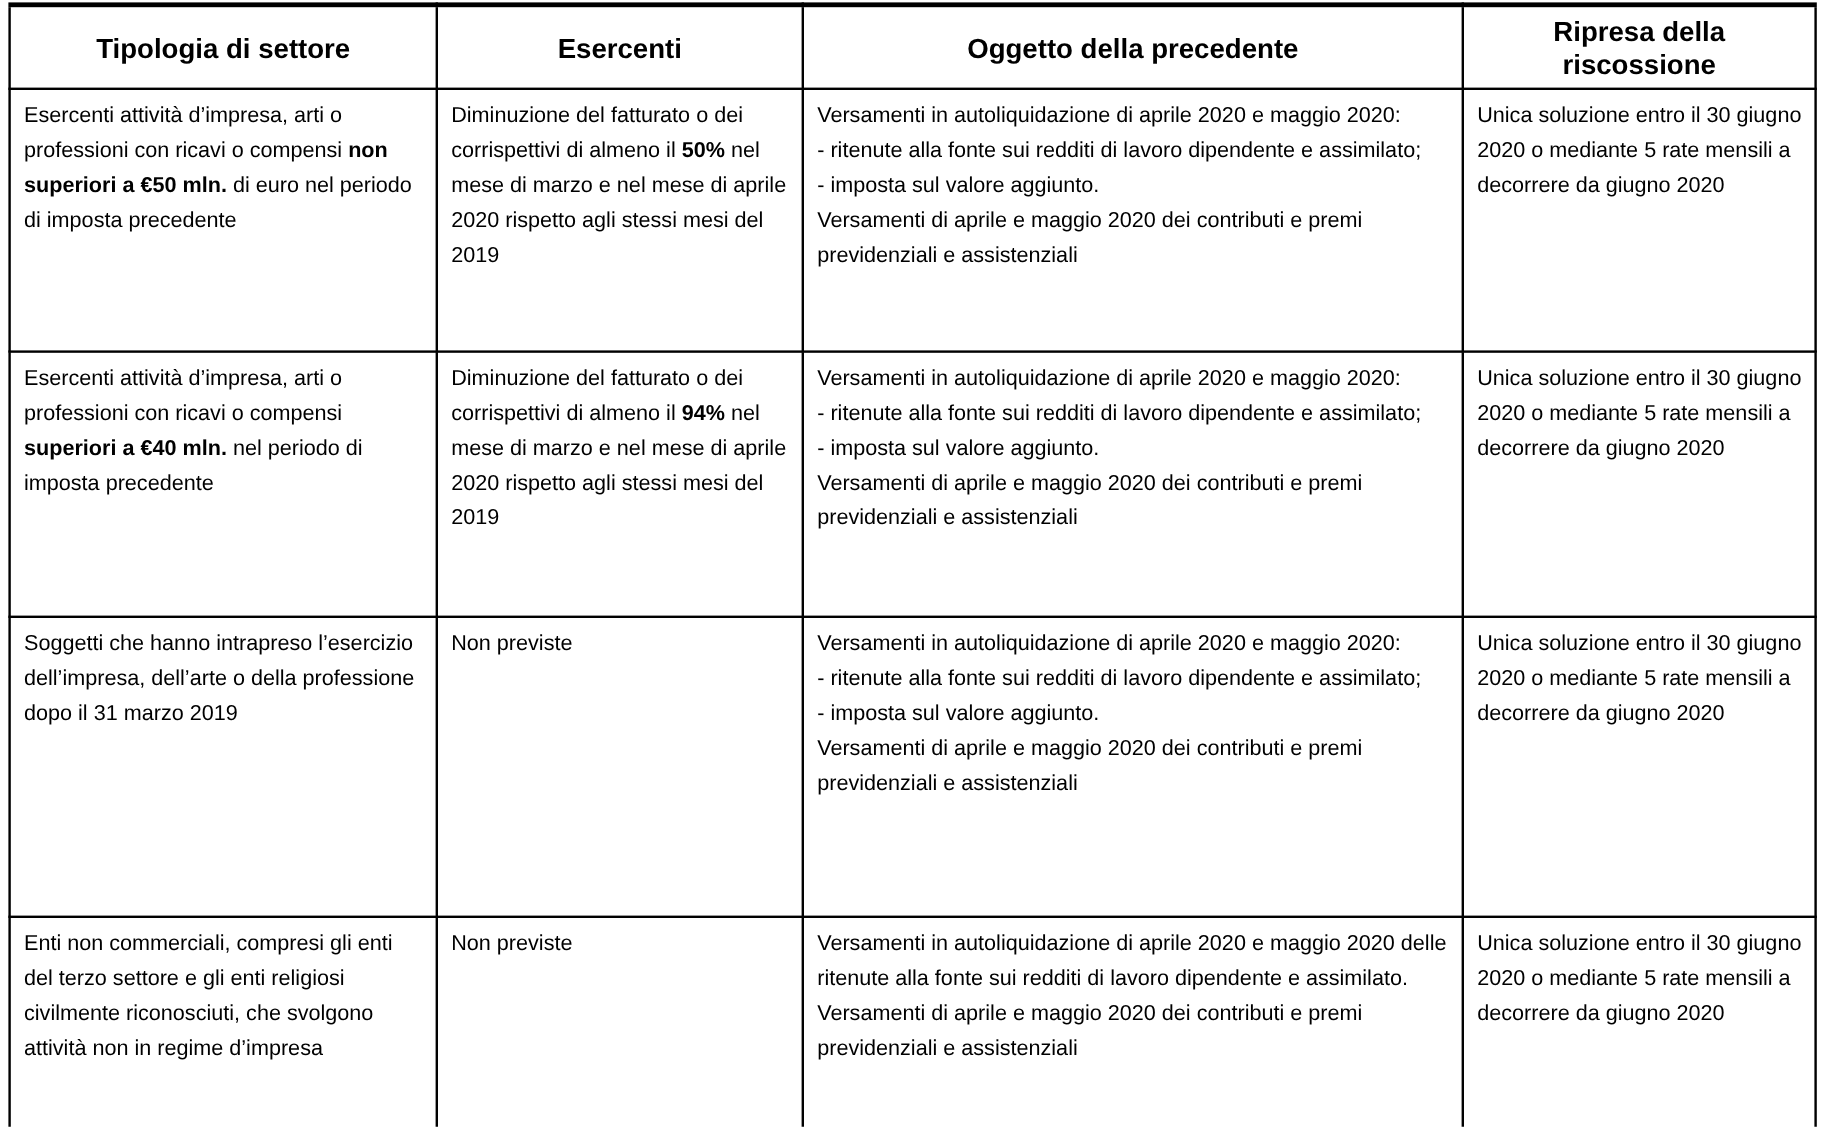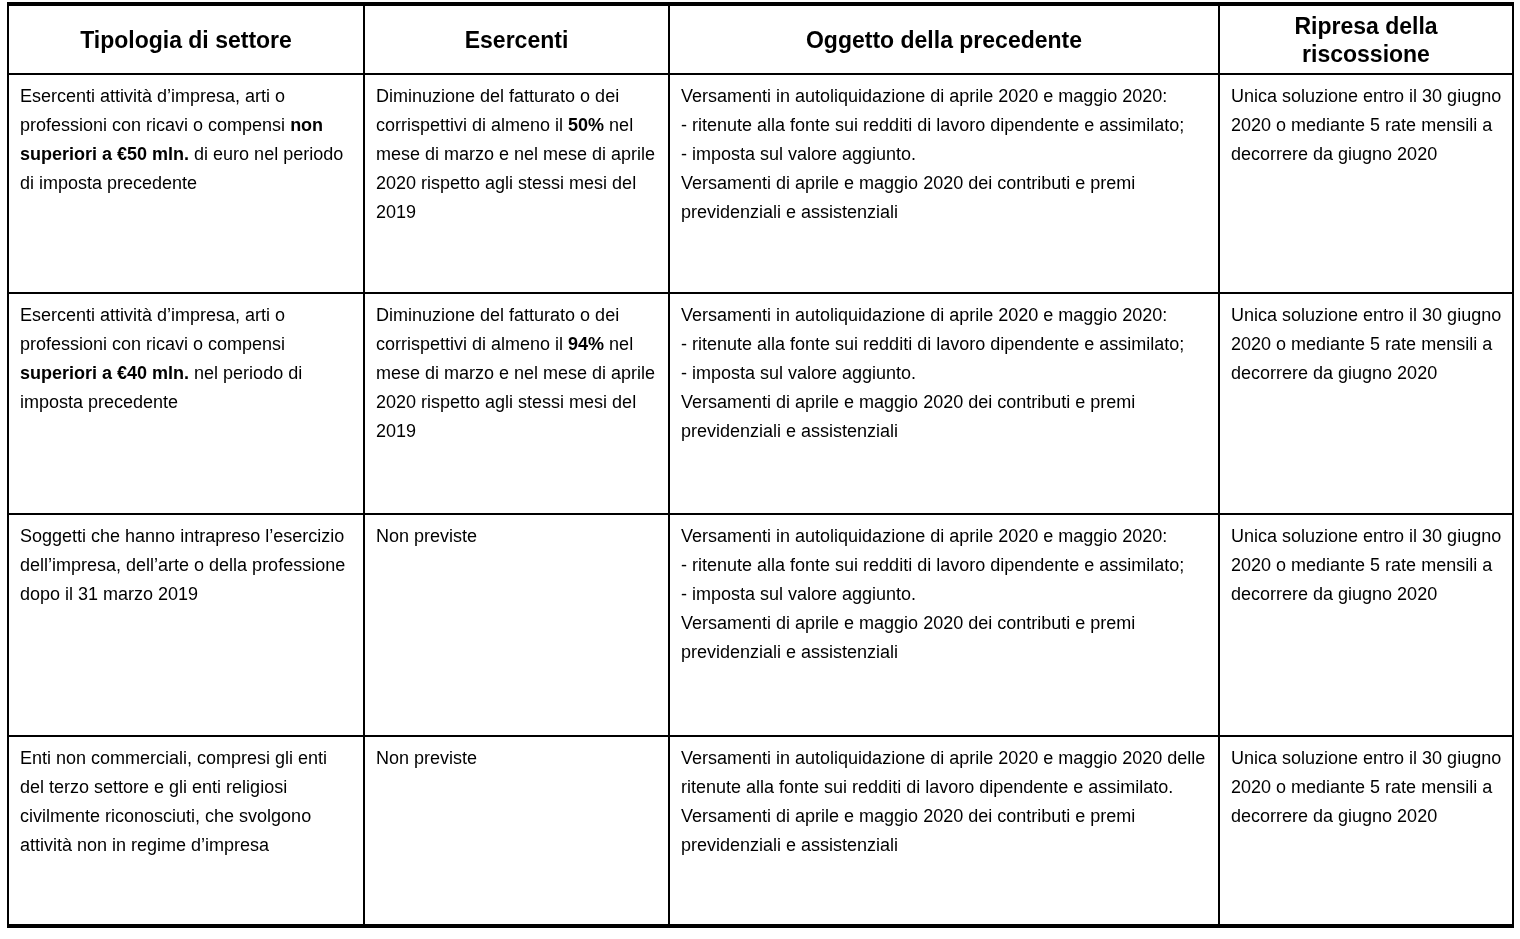--- a/index.html
+++ b/index.html
@@ -41,21 +41,21 @@
   }
   .doc-table td {
     padding: 7px 10px 6px 11px;
   }
   col.c1 { width: 356px; }
   col.c2 { width: 305px; }
   col.c3 { width: 550px; }
   col.c4 { width: 294px; }
   tbody tr:nth-child(1) td { height: 219px; }
   tbody tr:nth-child(2) td { height: 221px; }
-  tbody tr:nth-child(3) td { height: 222px; }
+  tbody tr:nth-child(3) td { height: 250px; }
   tbody tr:nth-child(4) td { height: 190px; }
   .bold { font-weight: bold; }
 </style>
 </head>
 <body>
 
 <table class="doc-table">
   <colgroup>
     <col class="c1">
       <col class="c2">

